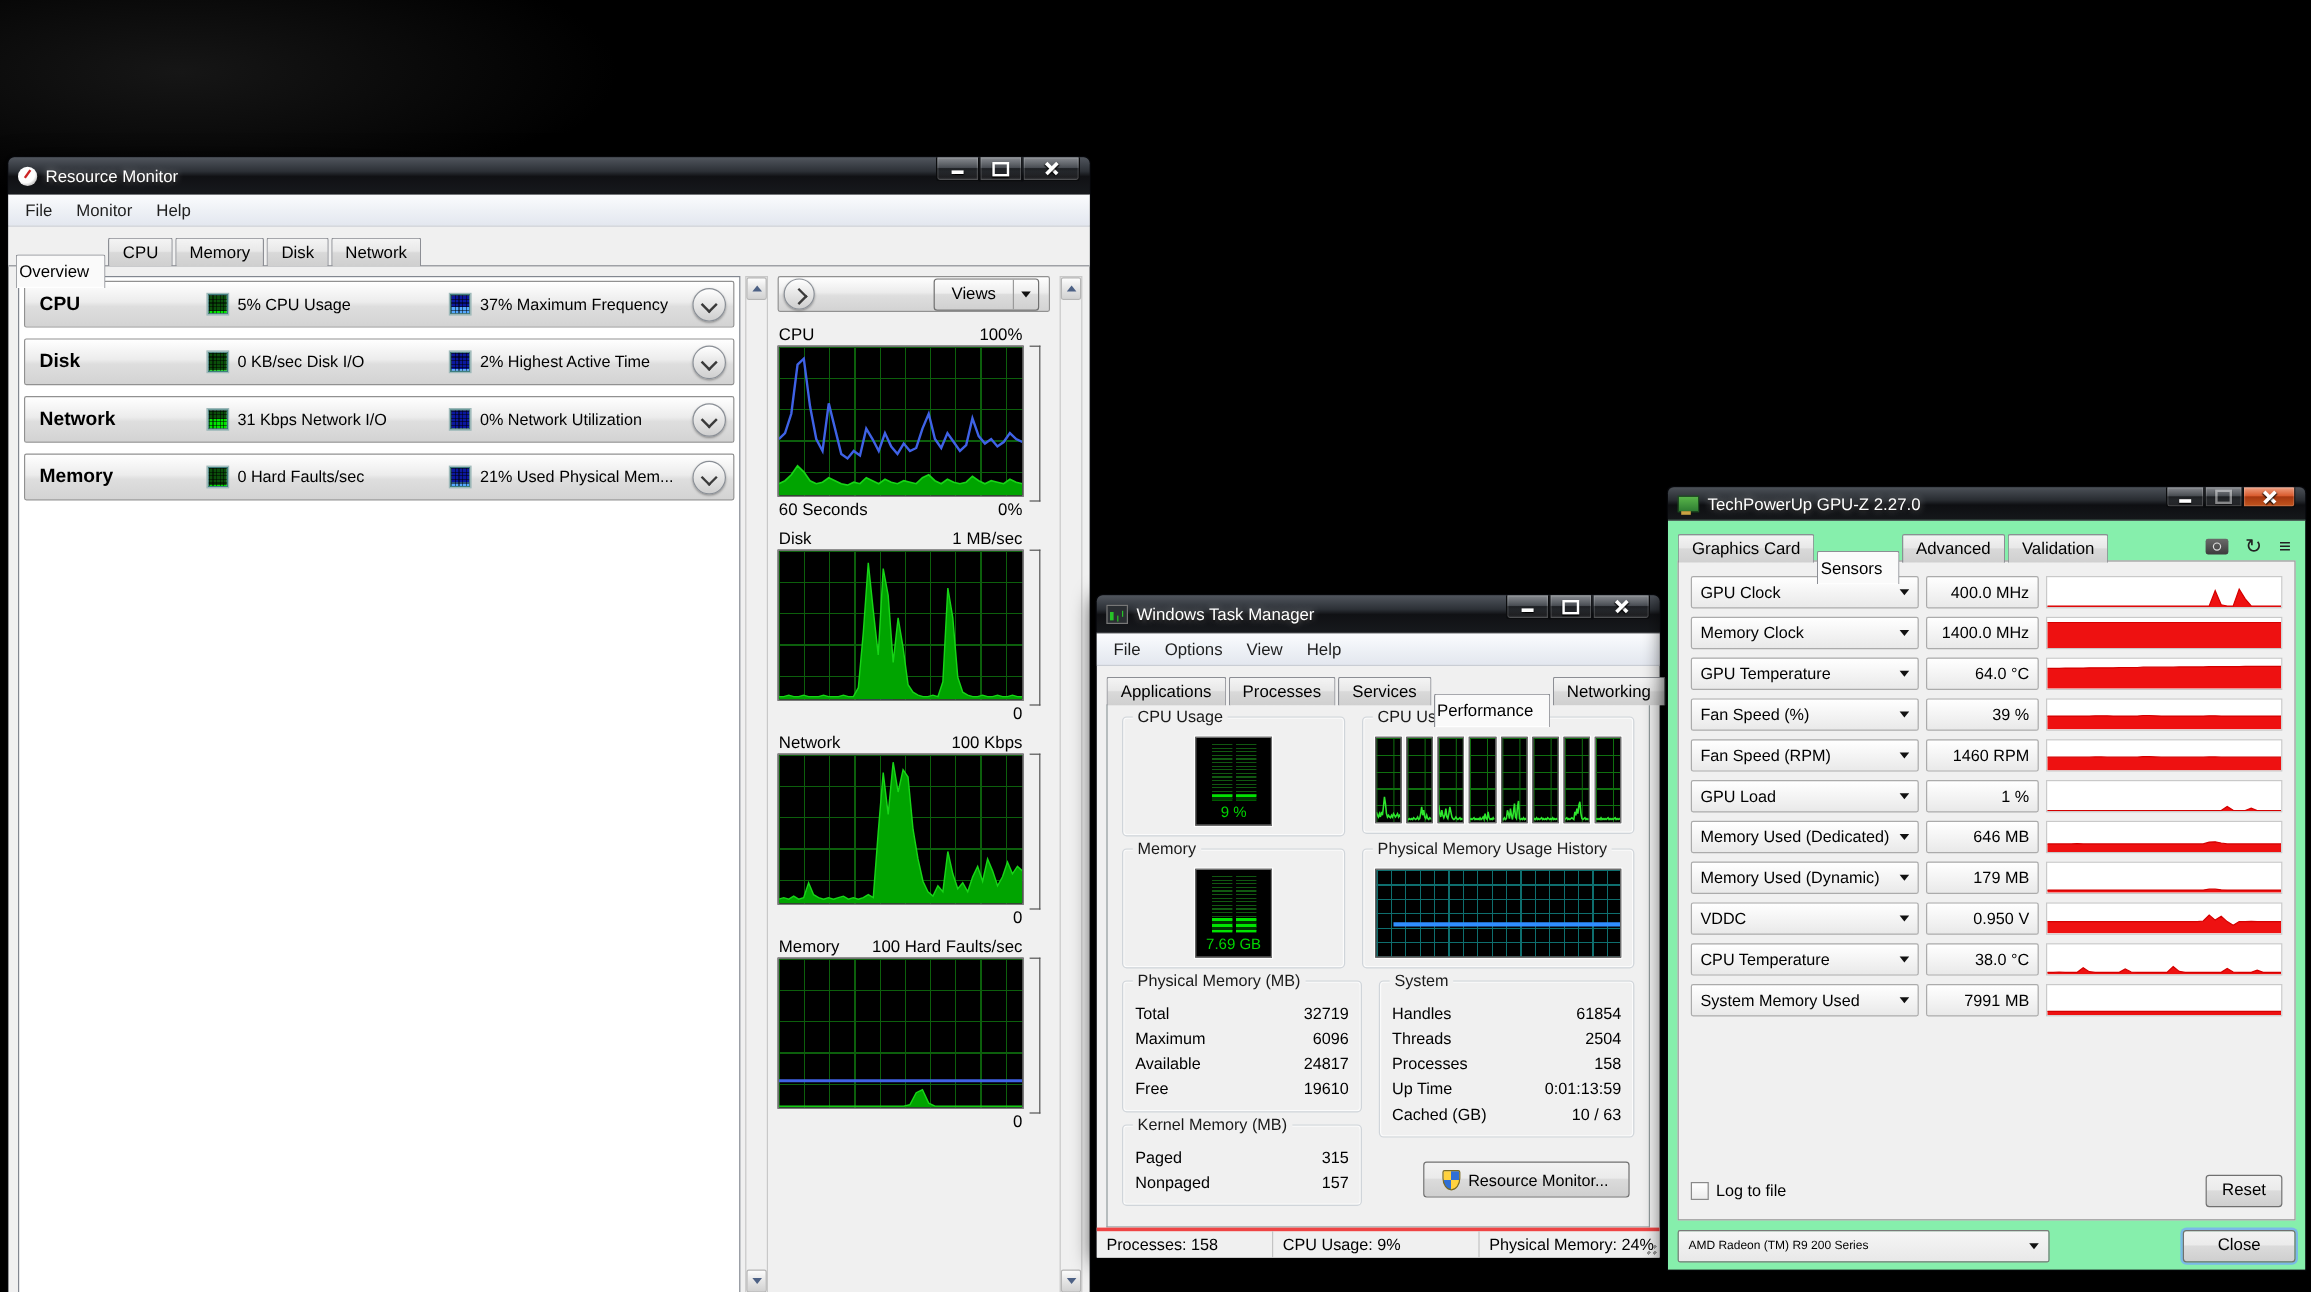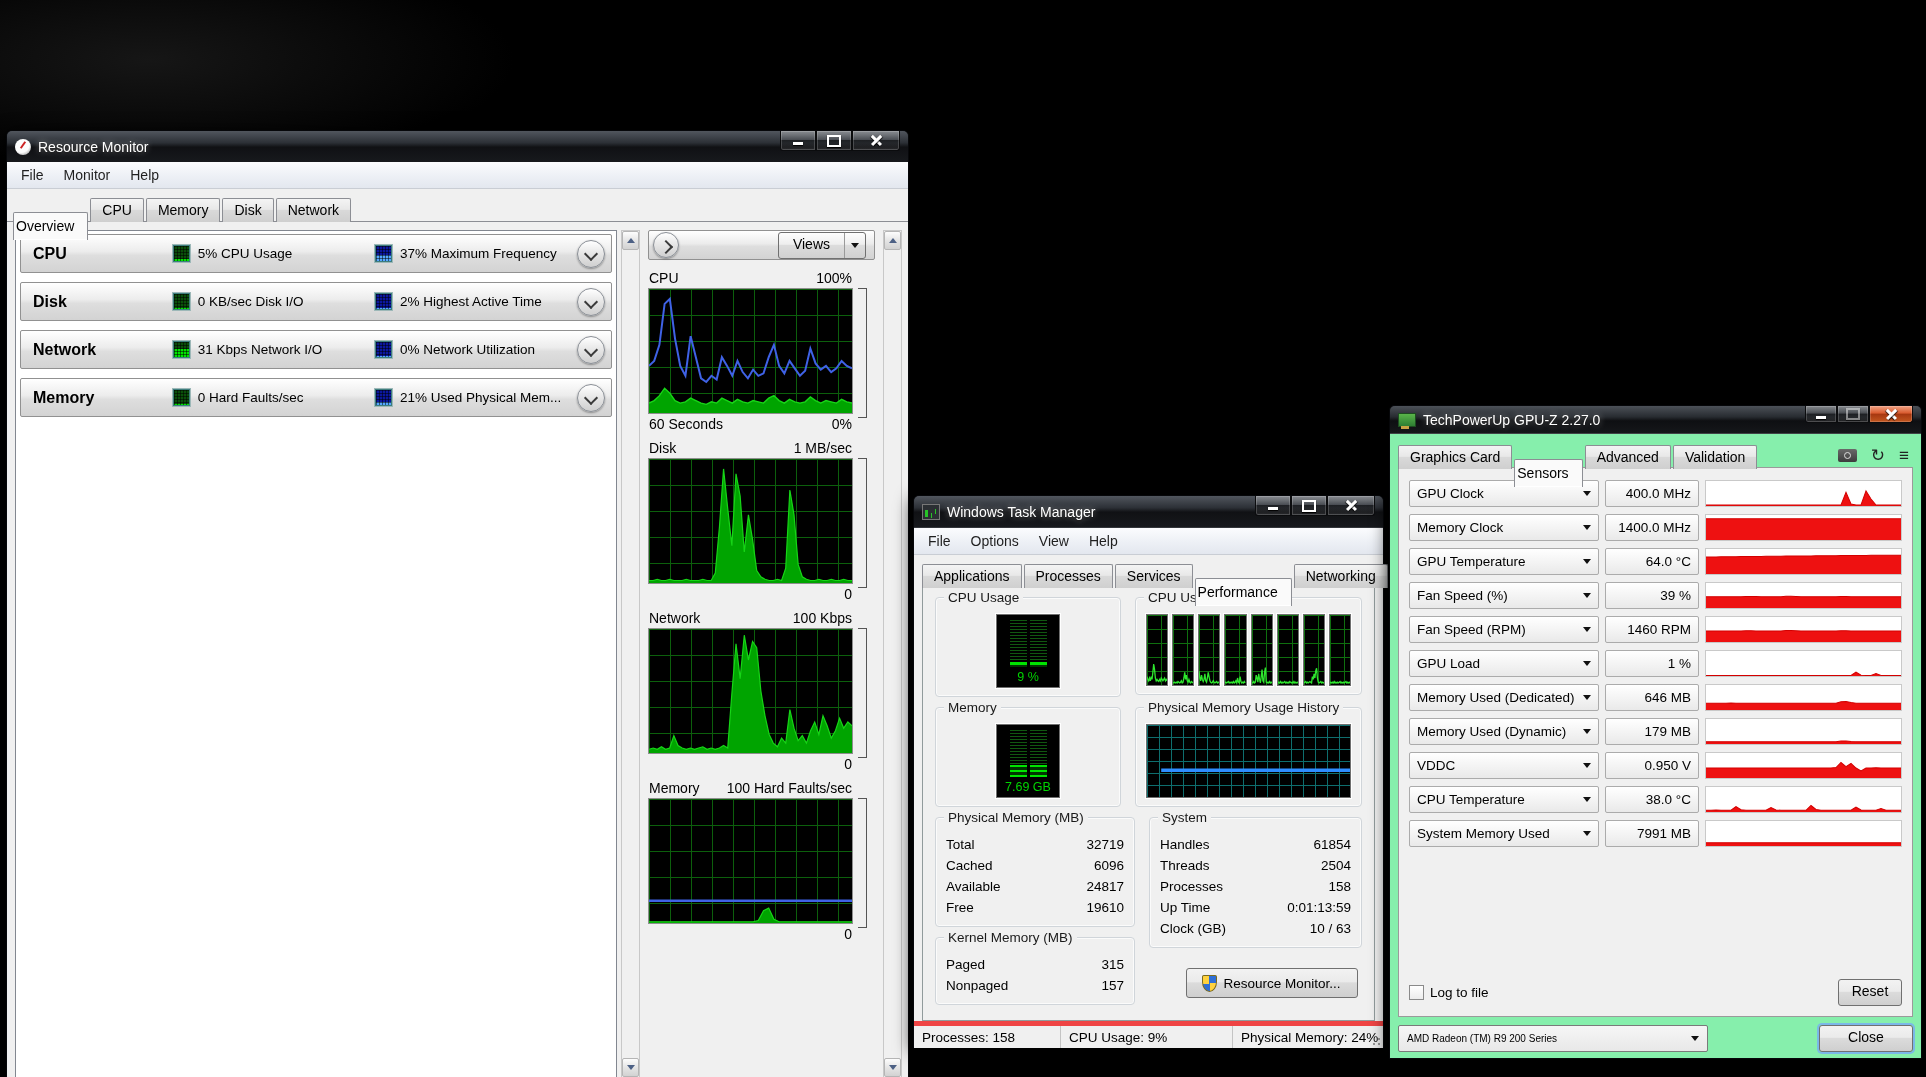--- a/index.html
+++ b/index.html
@@ -107,21 +107,21 @@
   .tm-mini{flex:1;background-color:#000;border:1px solid #6f6f6f;box-shadow:0 0 0 1px #fff;
       background-image:repeating-linear-gradient(to right,#0f6f0f 0 1px,transparent 1px 14px),
                        repeating-linear-gradient(to bottom,#0f6f0f 0 1px,transparent 1px 14px);overflow:hidden;}
   .tm-memhist{height:72px;background-color:#000;border:1px solid #6f6f6f;box-shadow:0 0 0 1px #fff;
       background-image:repeating-linear-gradient(to right,#0e6e6e 0 1px,transparent 1px 12px),
                        repeating-linear-gradient(to bottom,#0e6e6e 0 1px,transparent 1px 12px);overflow:hidden;}
   .tm-resmon-wrap{display:flex;justify-content:center;margin-top:10px;}
   .tm-resmon{width:170px;height:28px;display:flex;align-items:center;justify-content:center;gap:6px;font-size:13.5px;}
   .shield{width:13px;height:15px;border:1px solid #7a6a20;border-radius:2px 2px 55% 55%/2px 2px 65% 65%;
       background:conic-gradient(#2f6fd6 0 25%,#ffd23e 0 50%,#2f6fd6 0 75%,#ffd23e 0 100%);}
-  .statusbar{height:22px;border-top:5px solid #ef4444;background:#f0f0f0;display:flex;font-size:13.5px;align-items:center;position:relative;}
+  .statusbar{height:22px;border-top:3px solid #ef4444;background:#f0f0f0;display:flex;font-size:13.5px;align-items:center;position:relative;}
   .status-pane{padding:0 8px;border-right:1px solid #c4c4c4;height:100%;display:flex;align-items:center;white-space:nowrap;overflow:hidden;}
   .status-pane.p1{width:130px;} .status-pane.p2{width:155px;} .status-pane.p3{flex:1;border-right:none;}
   .grip{position:absolute;right:2px;bottom:2px;width:12px;height:12px;
       background:radial-gradient(circle 1.5px at 10px 10px,#999 100%,transparent),radial-gradient(circle 1.5px at 10px 5px,#999 100%,transparent),radial-gradient(circle 1.5px at 5px 10px,#999 100%,transparent);}
 
   
   .gz{left:1389px;top:405px;width:531px;height:652px;border-radius:5px 5px 0 0;}
   .gz .titlebar{height:27px;background:linear-gradient(#4c5158 0%,#282c31 40%,#0e0f12 55%,#15171a 100%);}
   .gz .cap{height:16px;width:30px;} .gz .cap.close{width:42px;}
   .gz-app-icon{width:16px;height:12px;background:linear-gradient(#59b54a,#2e7d32);border:1px solid #1d4d20;position:relative;flex:none;}
@@ -448,21 +448,21 @@
         </div>
         <div class="tm-grid">
           <div class="tm-col-left" style="width:200px;">
             <div class="groupbox">
               <span class="gb-label">Physical Memory (MB)</span>
               <div class="gb-row">
                   <span>Total</span>
                   <span>32719</span>
                 </div>
               <div class="gb-row">
-                  <span>Cached</span>
+                  <span>Maximum</span>
                   <span>6096</span>
                 </div>
               <div class="gb-row">
                   <span>Available</span>
                   <span>24817</span>
                 </div>
               <div class="gb-row">
                   <span>Free</span>
                   <span>19610</span>
                 </div>
@@ -492,21 +492,21 @@
                 </div>
               <div class="gb-row">
                   <span>Processes</span>
                   <span>158</span>
                 </div>
               <div class="gb-row">
                   <span>Up Time</span>
                   <span>0:01:13:59</span>
                 </div>
               <div class="gb-row">
-                  <span>Clock (GB)</span>
+                  <span>Cached (GB)</span>
                   <span>10 / 63</span>
                 </div>
             </div>
             <div class="tm-resmon-wrap">
               <div class="btn tm-resmon">
                 <span class="shield"></span>
                 <span>Resource Monitor...</span>
               </div>
             </div>
           </div>

